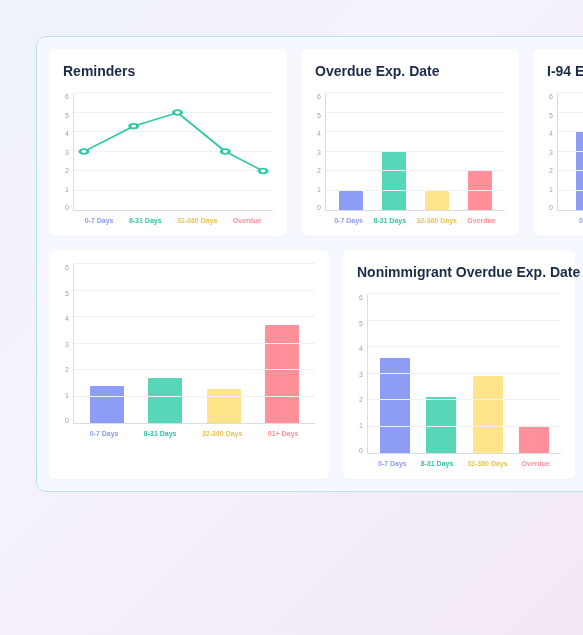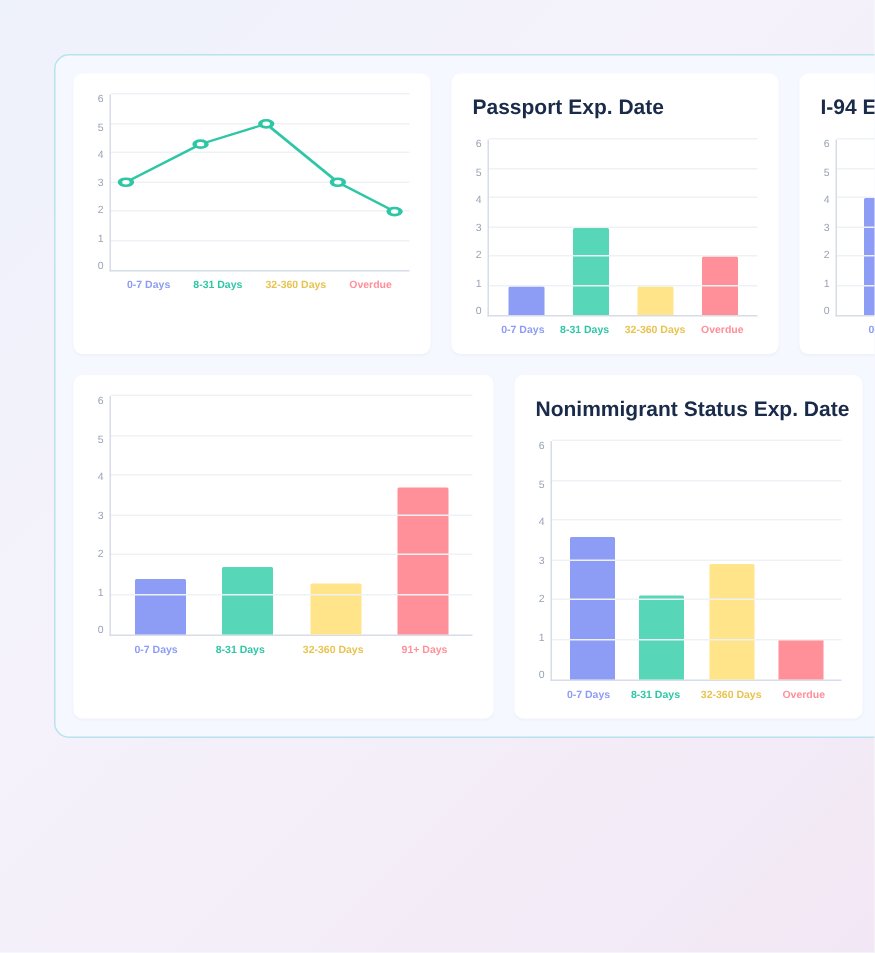--- a/index.html
+++ b/index.html
@@ -56,20 +56,21 @@
 .pt { fill: #fff; stroke-width: 1.5; }
 </style>
 </head>
 <body>
 
 <div class="dashboard">
 
   <div class="row">
 
     <div class="card w1">
+      <div class="card-title">Reminders</div>
       <div class="chart-zone" style="height:118px">
         <div class="axis-labels">
           <span>6</span>
           <span>5</span>
           <span>4</span>
           <span>3</span>
           <span>2</span>
           <span>1</span>
           <span>0</span>
         </div>
@@ -94,21 +95,21 @@
       </div>
       <div class="xlabels">
         <span class="xl" style="color:#8d9cf4">0-7 Days</span>
         <span class="xl" style="color:#2ec7a6">8-31 Days</span>
         <span class="xl" style="color:#e8c350">32-360 Days</span>
         <span class="xl" style="color:#ff8f99">Overdue</span>
       </div>
     </div>
 
     <div class="card w2">
-      <div class="card-title">Passport Exp. Date</div>
+      <div class="card-title">Overdue Exp. Date</div>
       <div class="chart-zone" style="height:118px">
         <div class="axis-labels">
           <span>6</span>
             <span>5</span>
             <span>4</span>
             <span>3</span>
             <span>2</span>
             <span>1</span>
             <span>0</span>
         </div>
@@ -196,21 +197,21 @@
       </div>
       <div class="xlabels">
         <span class="xl" style="color:#8d9cf4">0-7 Days</span>
         <span class="xl" style="color:#2ec7a6">8-31 Days</span>
         <span class="xl" style="color:#e8c350">32-360 Days</span>
         <span class="xl" style="color:#ff8f99">91+ Days</span>
       </div>
     </div>
 
     <div class="card w5">
-      <div class="card-title">Nonimmigrant Status Exp. Date</div>
+      <div class="card-title">Nonimmigrant Overdue Exp. Date</div>
       <div class="chart-zone" style="height:160px">
         <div class="axis-labels">
           <span>6</span>
             <span>5</span>
             <span>4</span>
             <span>3</span>
             <span>2</span>
             <span>1</span>
             <span>0</span>
         </div>

